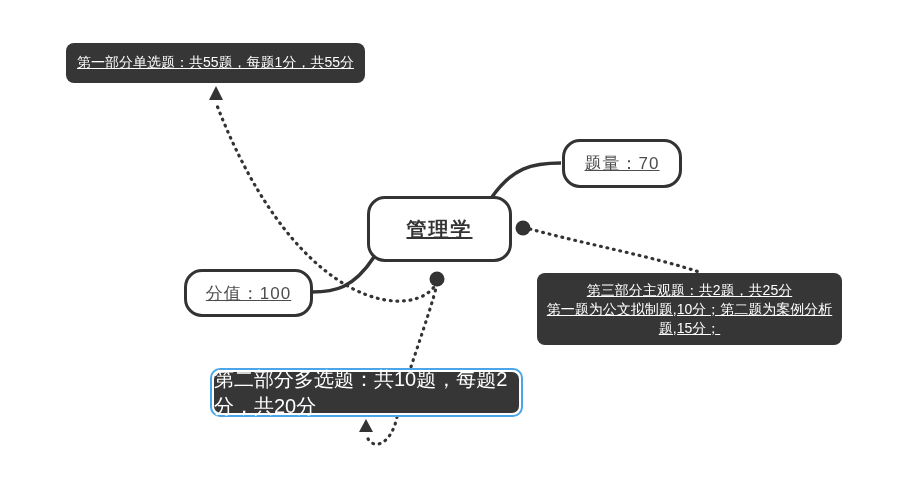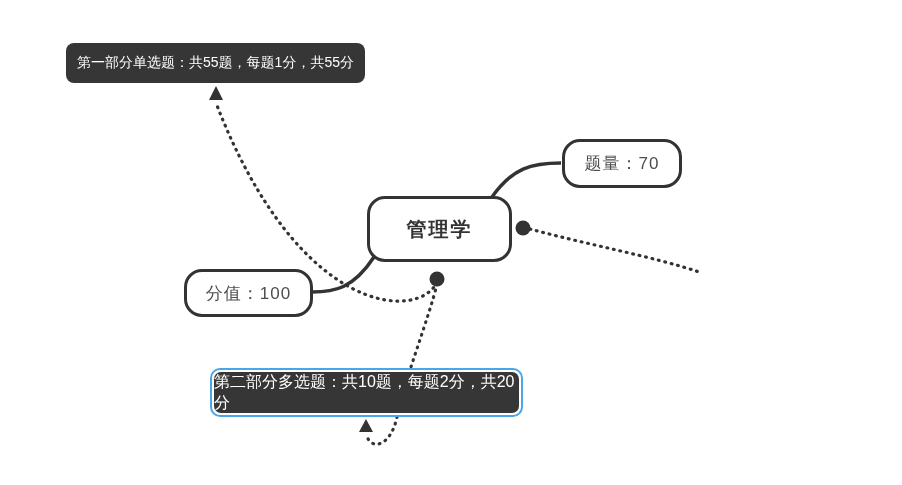--- a/index.html
+++ b/index.html
@@ -12,20 +12,21 @@
   }
   svg.connector-layer { position:absolute; left:0; top:0; }
 
   .node {
     position:absolute;
     box-sizing:border-box;
     display:flex;
     align-items:center;
     justify-content:center;
     text-align:right;
+    text-decoration:underline;
   }
   .node.light {
     background:#ffffff;
     border:3px solid #333333;
     border-radius:18px;
     color:#4d4d4d;
     font-size:17px;
     letter-spacing:1px;
   }
   .node.dark {
@@ -64,21 +65,21 @@
     border-radius:10px;
     padding:2px;
   }
   .selection-wrap .inner {
     width:100%; height:100%;
     box-sizing:border-box;
     background:#363636;
     color:#ffffff;
     border-radius:7px;
     display:flex; align-items:center; justify-content:center;
-    font-size:16px;
+    font-size:20px;
   }
 </style>
 </head>
 <body>
 
 <div class="canvas">
 
   <svg class="connector-layer" width="902" height="485" viewBox="0 0 902 485">
 
     <path d="M492,197 C512,168 532,163 561,163" fill="none" stroke="#333333" stroke-width="3.5"></path>
@@ -104,20 +105,25 @@
   </div>
 
   <div class="node light root n-root">
     <span>管理学</span>
   </div>
 
   <div class="node light n-score">
     <span>分值：100</span>
   </div>
 
+  <div class="node dark n-part3">
+    <span>第三部分主观题：共2题，共25分</span>
+    <span>第一题为公文拟制题,10分；第二题为案例分析</span>
+    <span>题,15分；</span>
+  </div>
 
   <div class="selection-wrap">
     <div class="inner">
       <span>第二部分多选题：共10题，每题2分，共20分</span>
     </div>
   </div>
 
 </div>
 
 </body></html>

